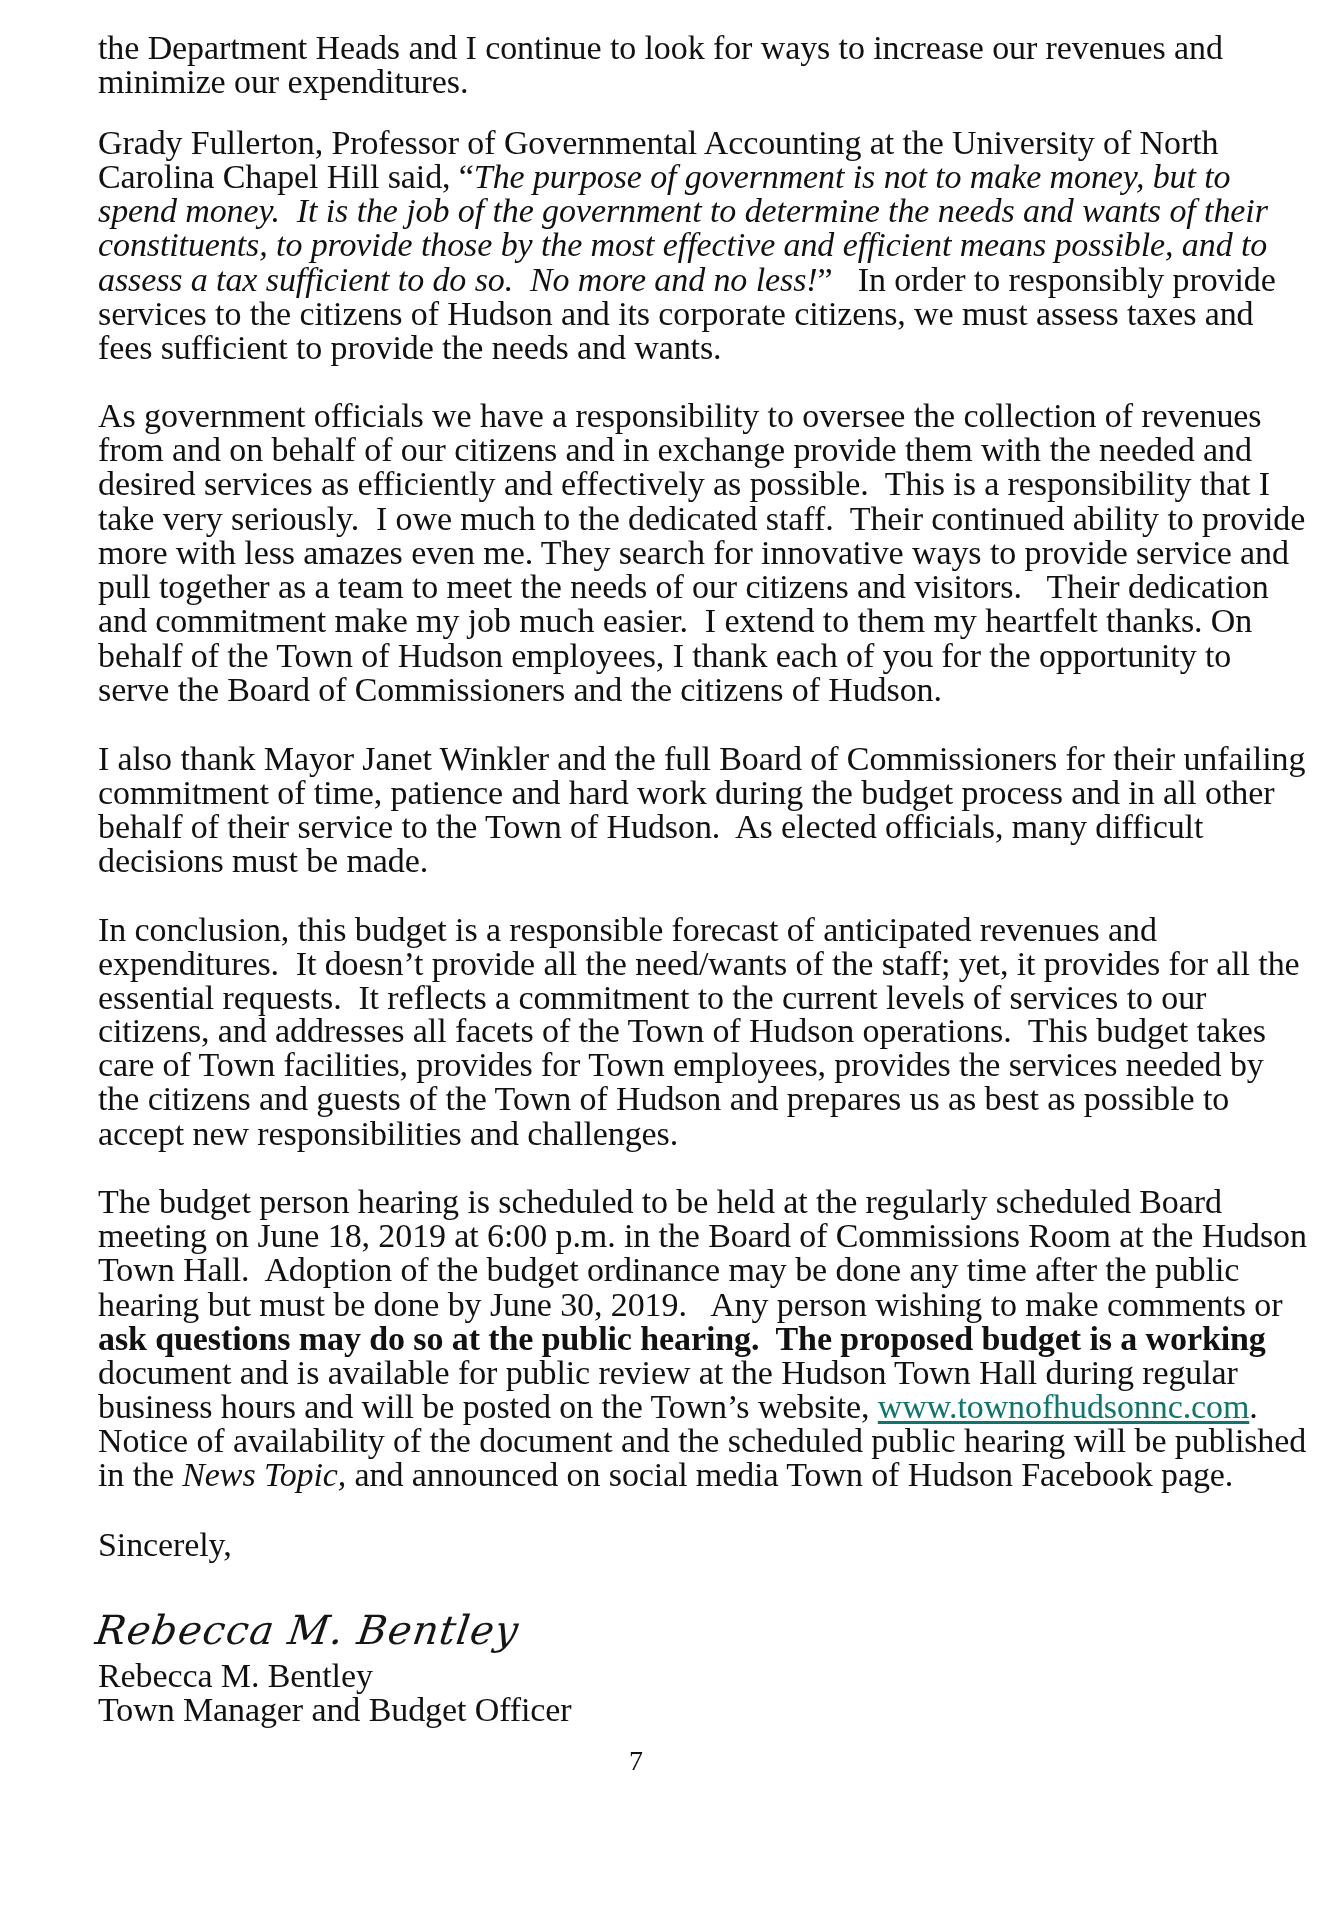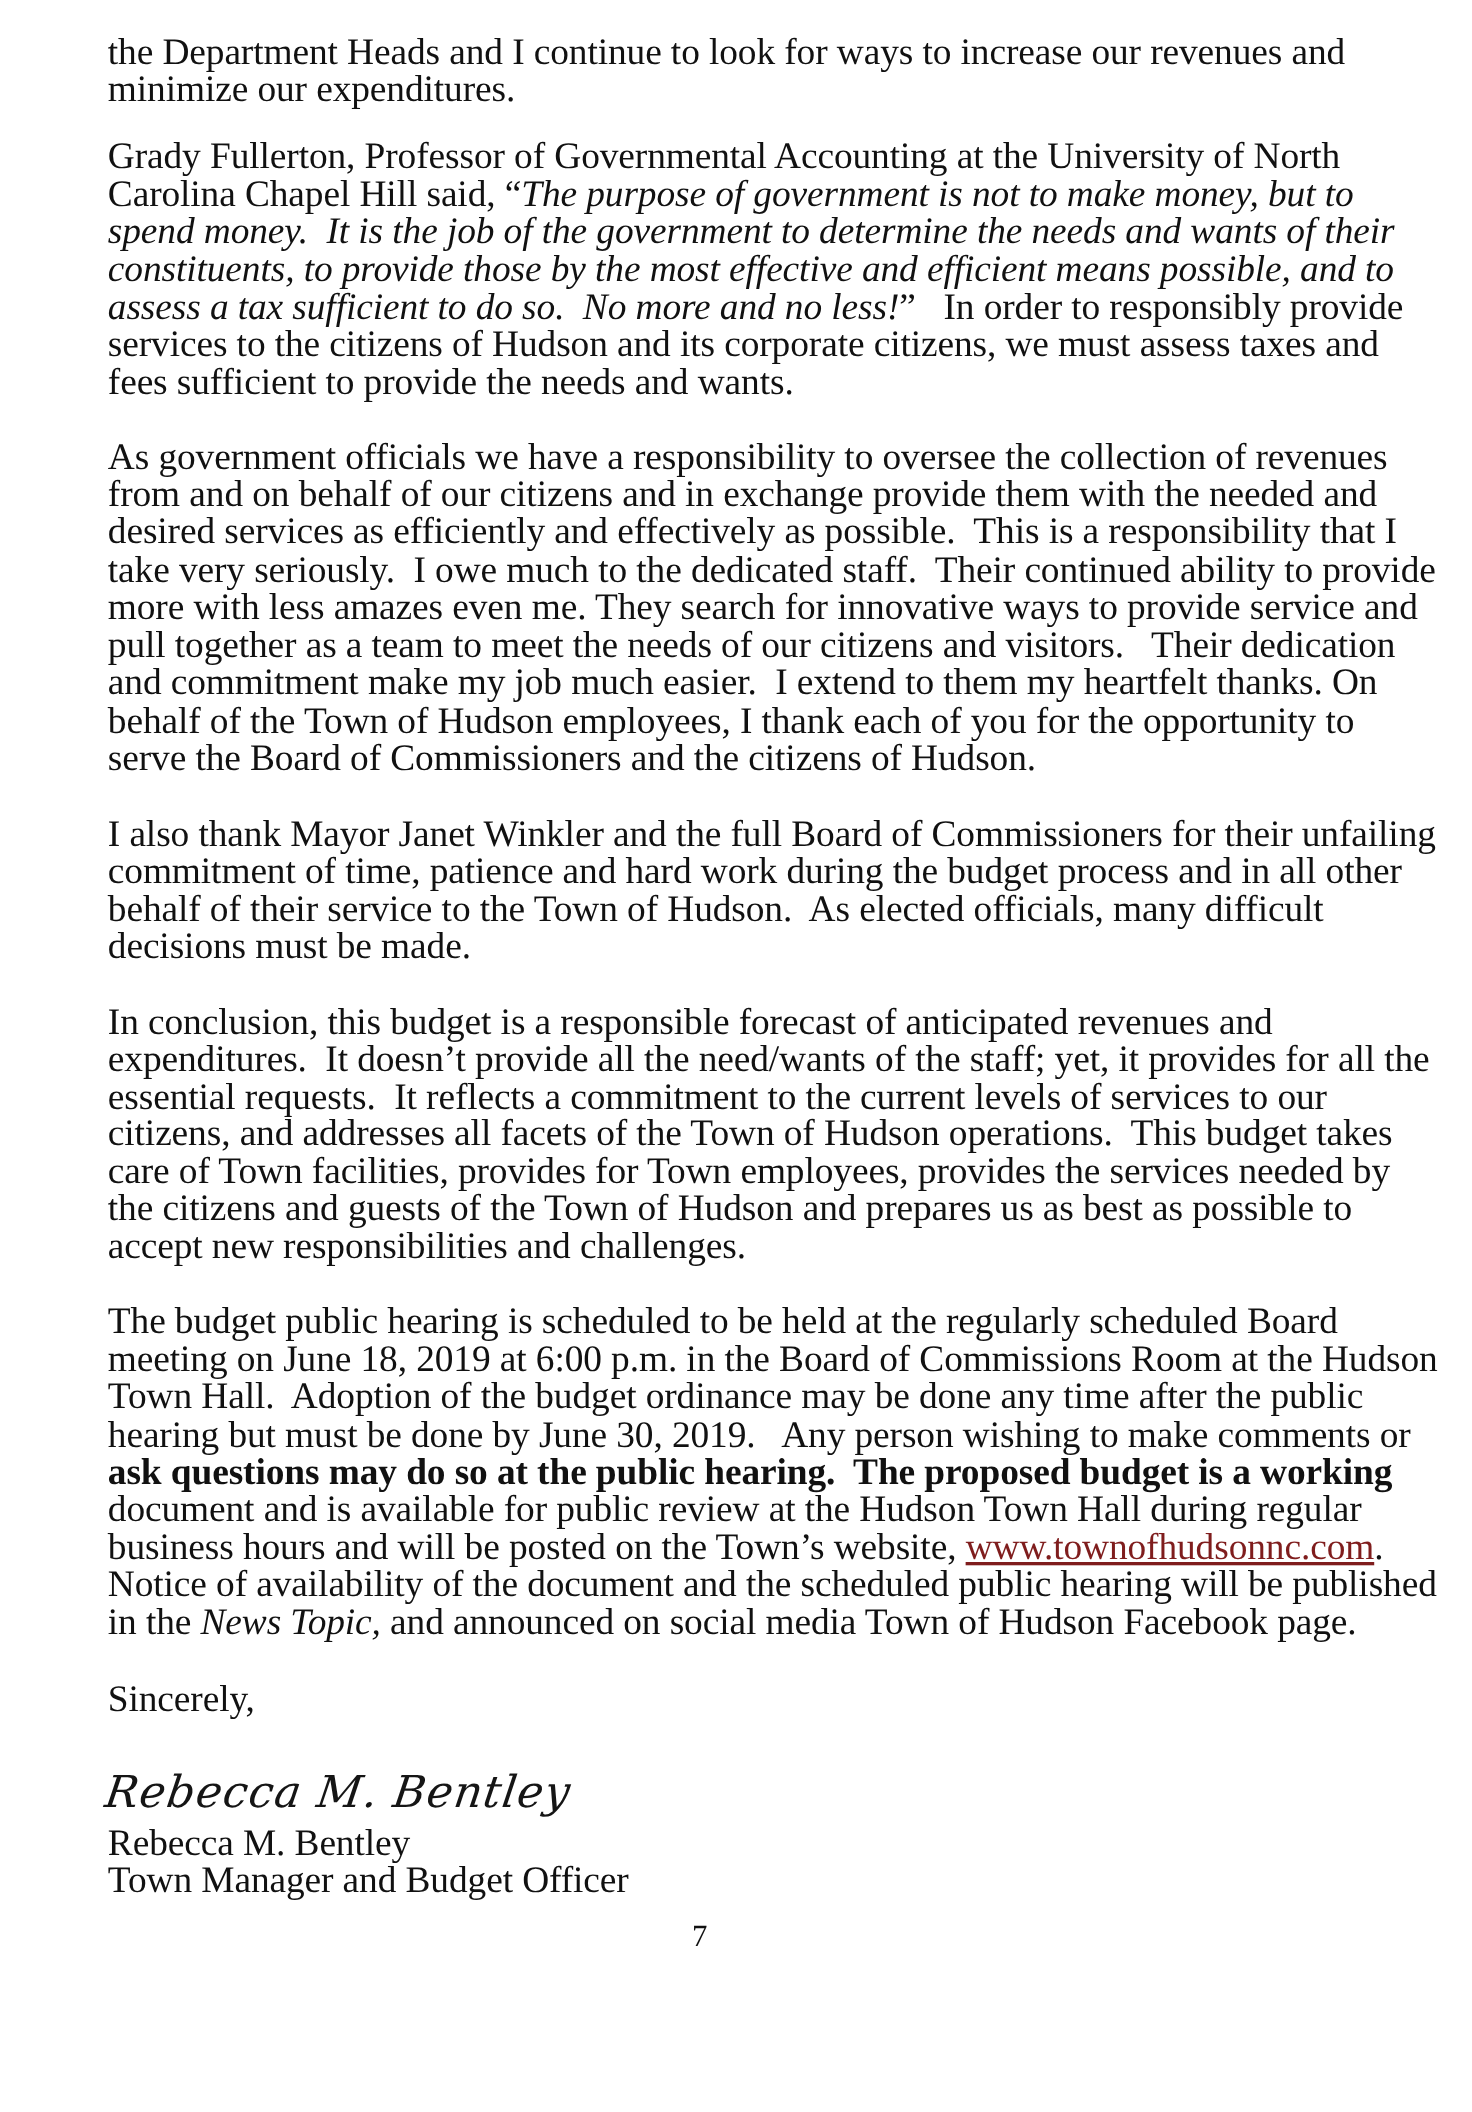--- a/index.html
+++ b/index.html
@@ -52,27 +52,27 @@
       <div>
         <div class="line" style="top: 913px;"><span>In conclusion, this budget is a responsible forecast of anticipated revenues and</span></div>
         <div class="line" style="top: 947px;"><span>expenditures.  It doesn’t provide all the need/wants of the staff; yet, it provides for all the</span></div>
         <div class="line" style="top: 981px;"><span>essential requests.  It reflects a commitment to the current levels of services to our</span></div>
         <div class="line" style="top: 1014px;"><span>citizens, and addresses all facets of the Town of Hudson operations.  This budget takes</span></div>
         <div class="line" style="top: 1048px;"><span>care of Town facilities, provides for Town employees, provides the services needed by</span></div>
         <div class="line" style="top: 1082px;"><span>the citizens and guests of the Town of Hudson and prepares us as best as possible to</span></div>
         <div class="line" style="top: 1117px;"><span>accept new responsibilities and challenges.</span></div>
       </div>
       <div>
-        <div class="line" style="top: 1185px;"><span>The budget public hearing is scheduled to be held at the regularly scheduled Board</span></div>
+        <div class="line" style="top: 1185px;"><span>The budget person hearing is scheduled to be held at the regularly scheduled Board</span></div>
         <div class="line" style="top: 1219px;"><span>meeting on June 18, 2019 at 6:00 p.m. in the Board of Commissions Room at the Hudson</span></div>
         <div class="line" style="top: 1253px;"><span>Town Hall.  Adoption of the budget ordinance may be done any time after the public</span></div>
         <div class="line" style="top: 1288px;"><span>hearing but must be done by June 30, 2019.   Any person wishing to make comments or</span></div>
         <div class="line" style="top: 1322px; font-weight: bold;"><span>ask questions may do so at the public hearing.  The proposed budget is a working</span></div>
         <div class="line" style="top: 1356px;"><span>document and is available for public review at the Hudson Town Hall during regular</span></div>
-        <div class="line" style="top: 1390px;"><span>business hours and will be posted on the Town’s website, </span><a class="link" style="color: #7f1d1d;">www.townofhudsonnc.com</a><span>.</span></div>
+        <div class="line" style="top: 1390px;"><span>business hours and will be posted on the Town’s website, </span><a class="link" style="color: #0f766e;">www.townofhudsonnc.com</a><span>.</span></div>
         <div class="line" style="top: 1424px;"><span>Notice of availability of the document and the scheduled public hearing will be published</span></div>
         <div class="line" style="top: 1458px;"><span>in the </span><i>News Topic,</i><span> and announced on social media Town of Hudson Facebook page.</span></div>
       </div>
     </div>
   <div class="line" style="top:1528px">Sincerely,</div>
   <div class="sig">Rebecca M. Bentley</div>
   <div class="line" style="top:1659px">Rebecca M. Bentley</div>
   <div class="line" style="top:1693px">Town Manager and Budget Officer</div>
   <div class="pagenum">7</div>
 </div>

